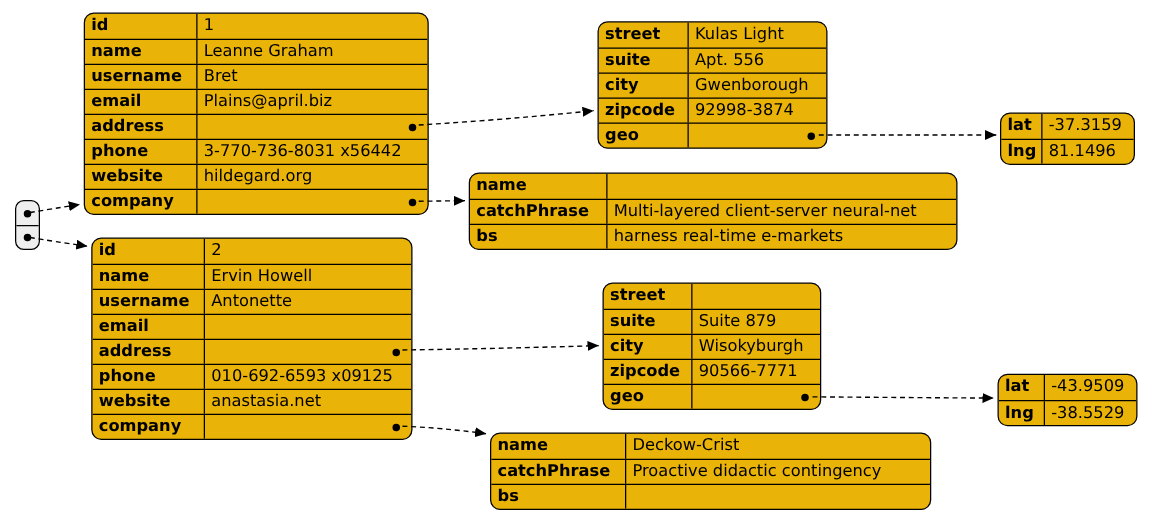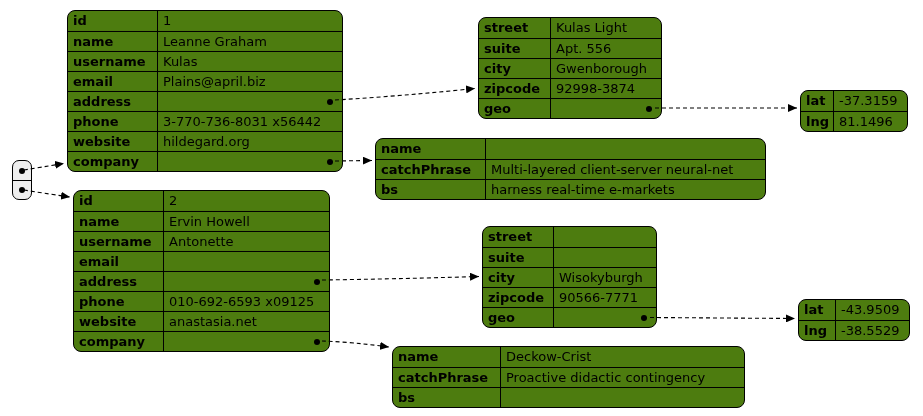--- a/index.html
+++ b/index.html
@@ -8,21 +8,21 @@
     position:relative;
     width:923px; height:416px;
     background:#ffffff;
     font-family:"DejaVu Sans", sans-serif;
     font-size:13px;
     color:#000;
     overflow:hidden;
   }
   .jtable {
     position:absolute;
-    background:#4d7c0f;
+    background:#eab308;
     border:1.6px solid #000;
     border-radius:8px;
     overflow:hidden;
   }
   .jrow { display:flex; height:20px; line-height:19px; }
   .jrow + .jrow { border-top:1px solid #000; }
   .k {
     font-weight:bold;
     padding:0 5px 0 5px;
     border-right:1px solid #000;
@@ -98,21 +98,21 @@
     <div class="jrow">
         <div class="k">id</div>
         <div class="v">1</div>
       </div>
     <div class="jrow">
         <div class="k">name</div>
         <div class="v">Leanne Graham</div>
       </div>
     <div class="jrow">
         <div class="k">username</div>
-        <div class="v">Kulas</div>
+        <div class="v">Bret</div>
       </div>
     <div class="jrow">
         <div class="k">email</div>
         <div class="v">Plains@april.biz</div>
       </div>
     <div class="jrow">
         <div class="k">address</div>
         <div class="v">
           <span class="bullet"></span>
         </div>
@@ -220,20 +220,21 @@
         </div>
       </div>
   </div>
 
   <div id="address2" class="jtable">
     <div class="jrow">
         <div class="k">street</div>
       </div>
     <div class="jrow">
         <div class="k">suite</div>
+        <div class="v">Suite 879</div>
       </div>
     <div class="jrow">
         <div class="k">city</div>
         <div class="v">Wisokyburgh</div>
       </div>
     <div class="jrow">
         <div class="k">zipcode</div>
         <div class="v">90566-7771</div>
       </div>
     <div class="jrow">

